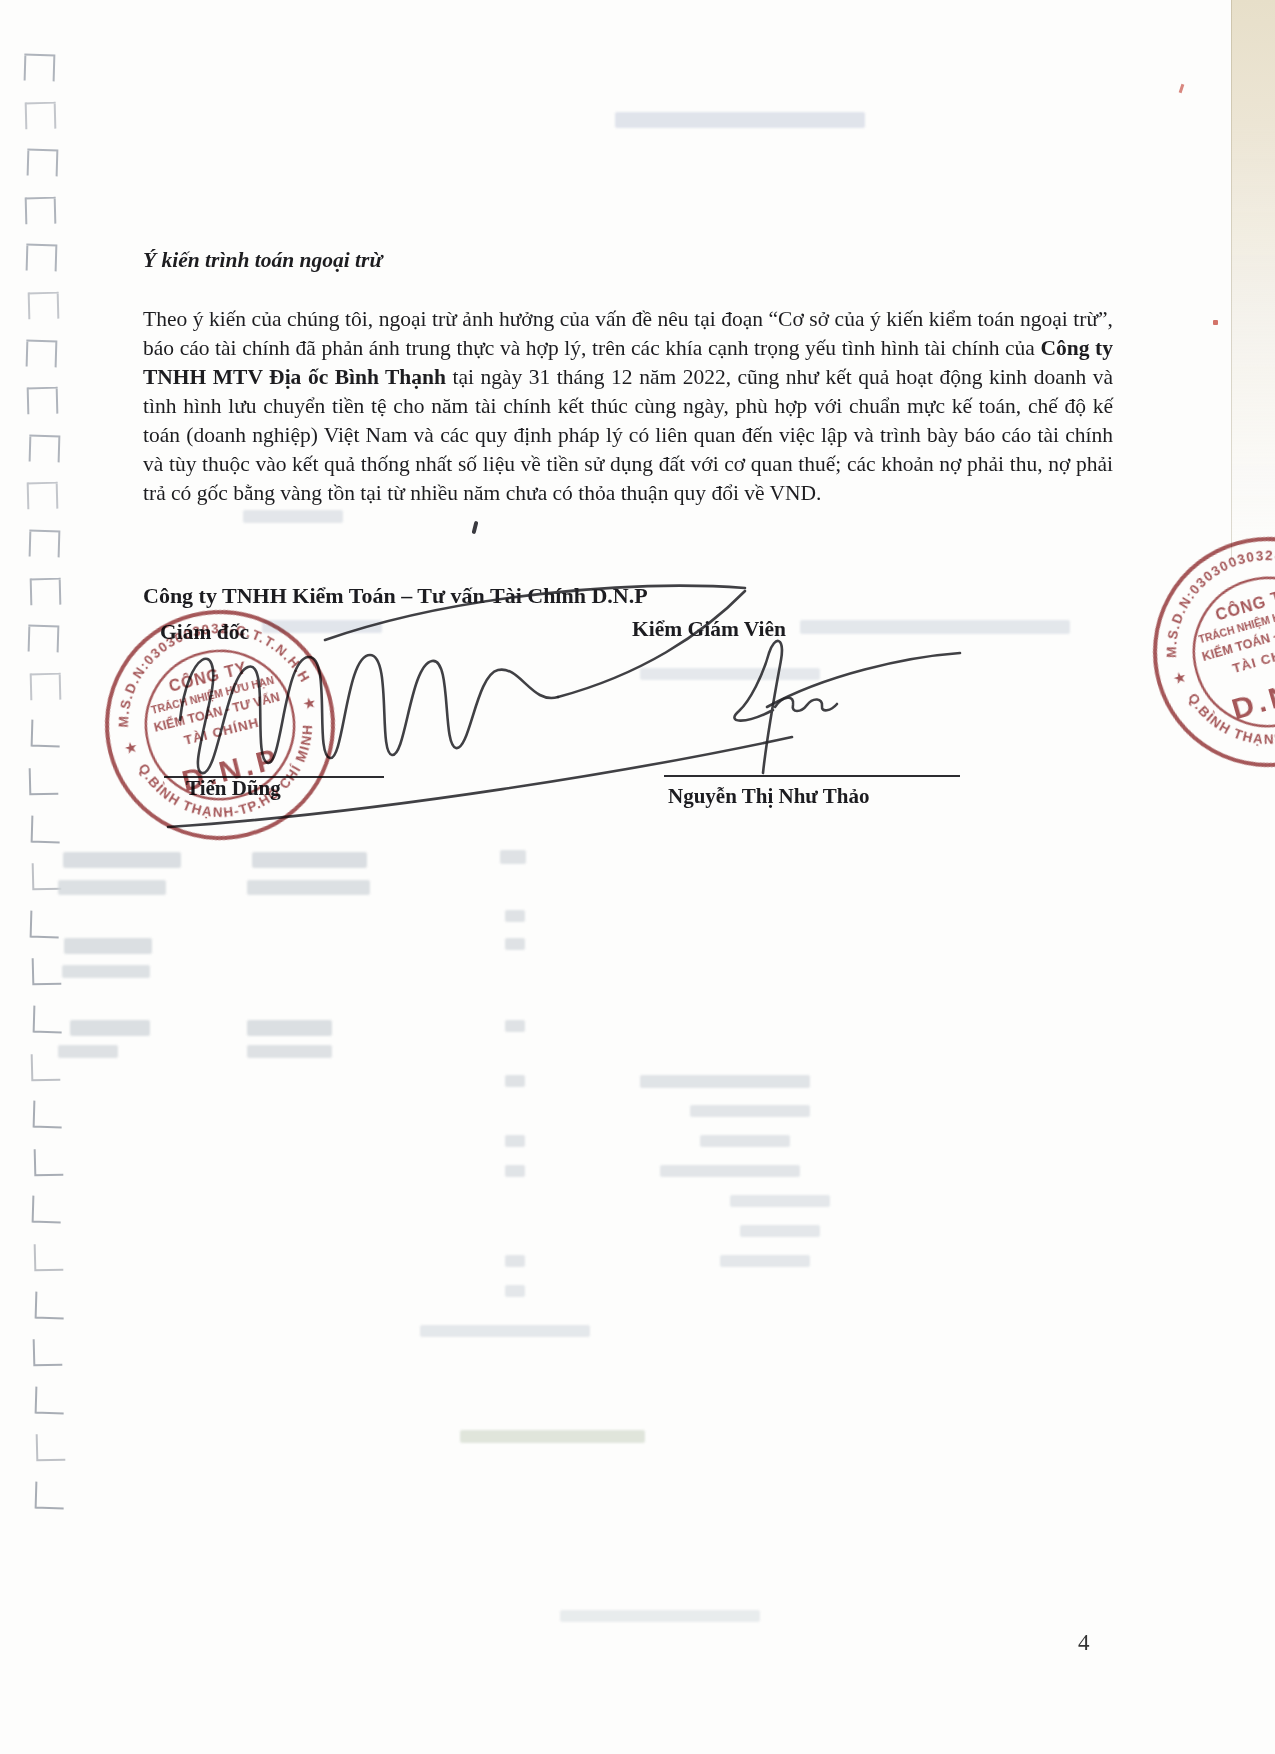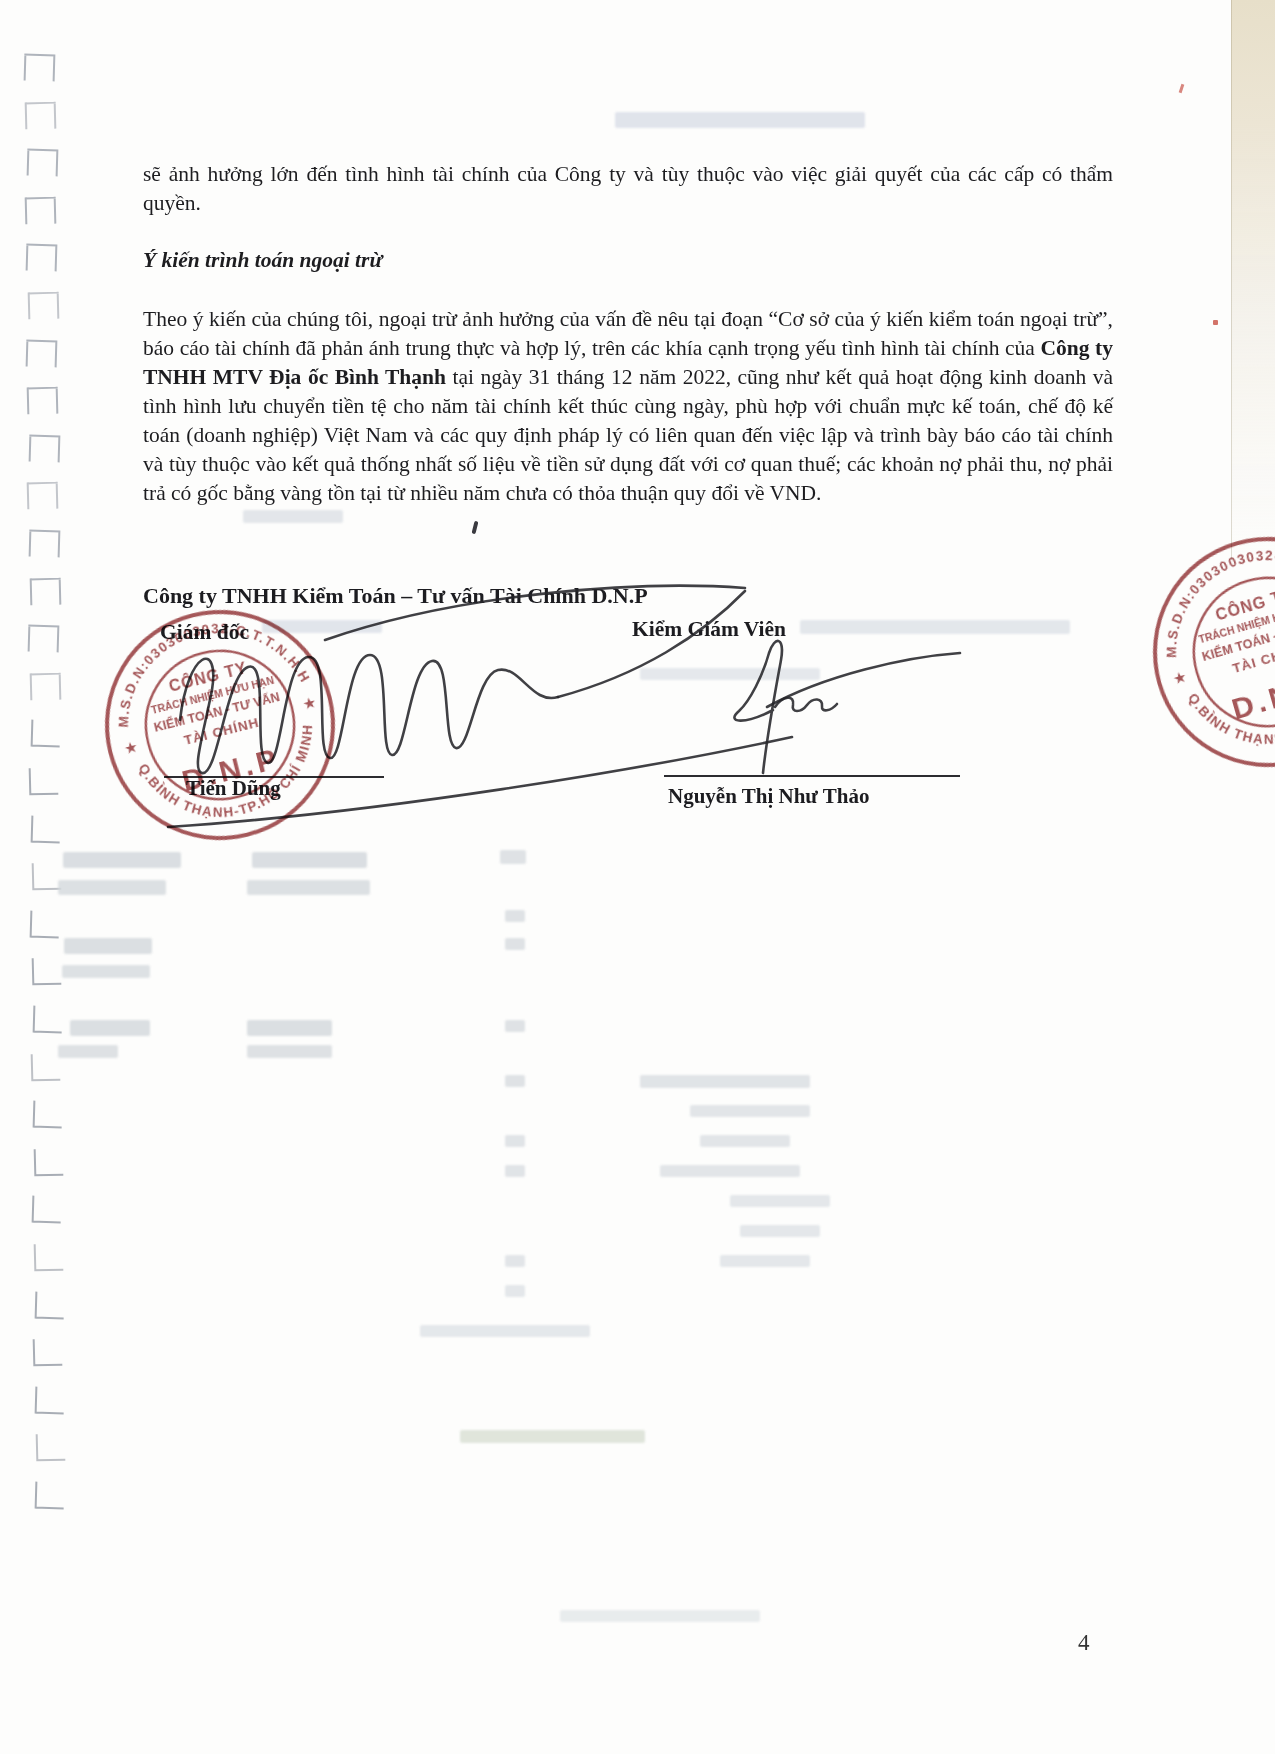--- a/index.html
+++ b/index.html
@@ -129,21 +129,20 @@
       <div class="ghost" style="left: 720px; top: 1255px; width: 90px; height: 12px; background: rgb(222, 226, 230);"></div>
       <div class="ghost" style="left: 505px; top: 1285px; width: 20px; height: 12px; background: rgb(222, 226, 230);"></div>
       <div class="ghost" style="left: 420px; top: 1325px; width: 170px; height: 12px; background: rgb(223, 227, 231);"></div>
       <div class="ghost" style="left: 460px; top: 1430px; width: 185px; height: 13px; background: rgb(217, 224, 212);"></div>
       <div class="ghost" style="left: 560px; top: 1610px; width: 200px; height: 12px; background: rgb(228, 232, 234);"></div>
     </div>
   <div class="speck" style="left:473px;top:521px;width:4px;height:13px;background:#3a3a40;transform:rotate(14deg);border-radius:2px;"></div>
   <div class="speck" style="left:1213px;top:320px;width:5px;height:5px;background:#c0392b;opacity:.7;border-radius:1px;"></div>
   <div class="speck" style="left:1180px;top:84px;width:3px;height:9px;background:#c0392b;opacity:.6;transform:rotate(18deg);"></div>
 
-  <p class="para" style="top:160px">sẽ ảnh hưởng lớn đến tình hình tài chính của Công ty và tùy thuộc vào việc giải quyết của các cấp có thẩm quyền.</p>
 
   <p class="heading">Ý kiến trình toán ngoại trừ</p>
 
   <p class="para" style="top:305px"><span>Theo ý kiến của chúng tôi, ngoại trừ ảnh hưởng của vấn đề nêu tại đoạn “Cơ sở của ý kiến kiểm toán ngoại trừ”, báo cáo tài chính đã phản ánh trung thực và hợp lý, trên các khía cạnh trọng yếu tình hình tài chính của </span><span class="b">Công ty TNHH MTV Địa ốc Bình Thạnh</span><span> tại ngày 31 tháng 12 năm 2022, cũng như kết quả hoạt động kinh doanh và tình hình lưu chuyển tiền tệ cho năm tài chính kết thúc cùng ngày, phù hợp với chuẩn mực kế toán, chế độ kế toán (doanh nghiệp) Việt Nam và các quy định pháp lý có liên quan đến việc lập và trình bày báo cáo tài chính và tùy thuộc vào kết quả thống nhất số liệu về tiền sử dụng đất với cơ quan thuế; các khoản nợ phải thu, nợ phải trả có gốc bằng vàng tồn tại từ nhiều năm chưa có thỏa thuận quy đổi về VND.</span></p>
 
 
   <div class="company-line">Công ty TNHH Kiểm Toán – Tư vấn Tài Chính D.N.P</div>
 
   <div class="sig-title" style="left:160px;top:620px">Giám đốc</div>
   <div class="sig-title" style="left:632px;top:617px">Kiểm Giám Viên</div>

